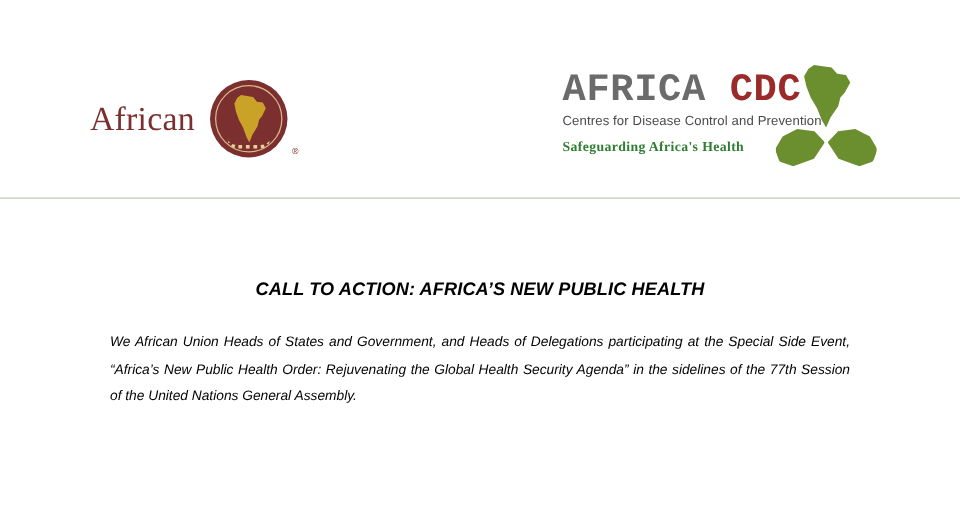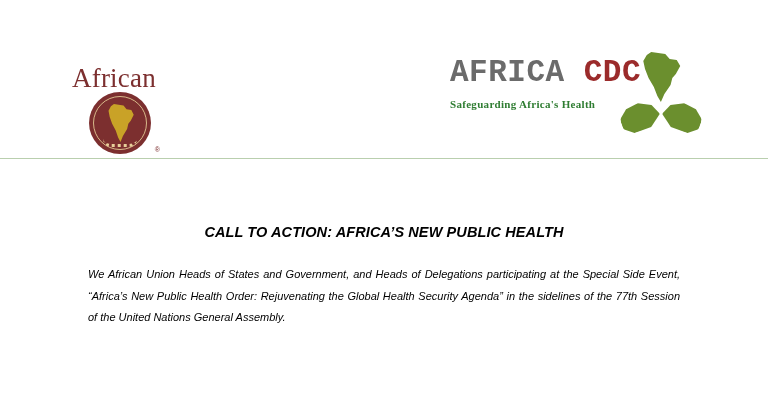--- a/index.html
+++ b/index.html
@@ -29,21 +29,20 @@
     height: 158px;
     box-sizing: border-box;
   }
 
   .au-logo {
     position: absolute;
     left: 72px;
     top: 64px;
     display: flex;
     align-items: center;
-    flex-direction: column;
   }
   .au-wordmark {
     font-family: "Liberation Serif", serif;
     font-size: 27px;
     line-height: 28px;
     color: #7c2f2f;
     letter-spacing: 0.2px;
     text-align: left;
   }
   .au-wordmark .l1, .au-wordmark .l2 {
@@ -212,20 +211,21 @@
       <div class="au-emblem">
         <div class="inner-ring"></div>
         <div class="africa-shape"></div>
         <div class="ring-dots"></div>
         <div class="tm">®</div>
       </div>
     </div>
 
     <div class="cdc-logo">
       <div class="cdc-title"><span>AFRICA </span><span class="cdc-red">CDC</span></div>
+      <div class="cdc-sub">Centres for Disease Control and Prevention</div>
       <div class="cdc-tag">Safeguarding Africa's Health</div>
       <div class="cdc-mark">
         <div class="africa"></div>
         <div class="hand-l"></div>
         <div class="hand-r"></div>
       </div>
     </div>
 
     <div class="header-rule"></div>
   </div>

